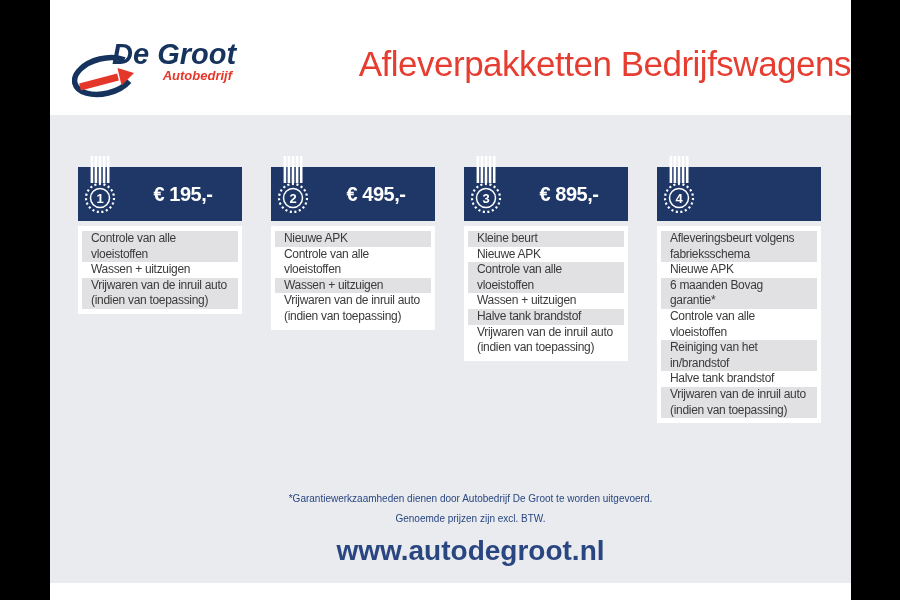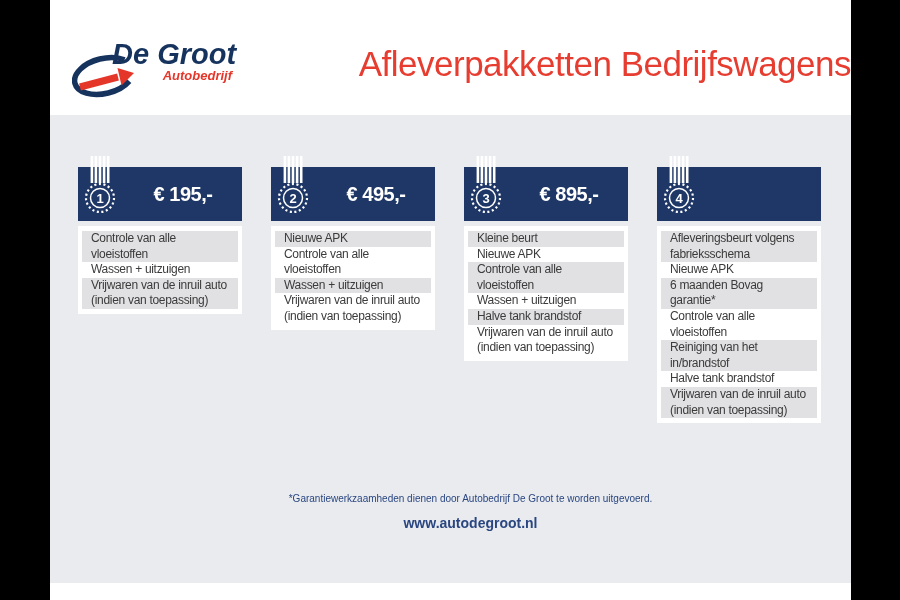--- a/index.html
+++ b/index.html
@@ -59,21 +59,21 @@
     white-space:pre-line;
   }
   .pkg-items li:nth-child(odd){background:var(--row-gray);}
   
   .notes{
     position:absolute;top:374px;left:40px;right:0;
     text-align:center;color:var(--navy-text);
   }
   .notes p{margin:0;font-size:10px;line-height:20px;}
   .site{
-    margin-top:6px;font-size:14px;font-weight:bold;color:var(--navy-text);
+    margin-top:6px;font-size:28px;font-weight:bold;color:var(--navy-text);
   }
 </style>
 </head>
 <body>
 
 <div class="content">
 
   <svg class="logo" width="175" height="68" viewBox="0 0 175 68">
     <g>
       <ellipse cx="32" cy="42" rx="30" ry="17.5" transform="rotate(-14 32 42)" fill="none" stroke="#16335e" stroke-width="5.5" stroke-dasharray="125 27" stroke-dashoffset="-13.5"></ellipse>
@@ -189,17 +189,18 @@
             <li>Reiniging van het in/brandstof</li>
             <li>Halve tank brandstof</li>
             <li>Vrijwaren van de inruil auto
 (indien van toepassing)</li>
           </ul>
   </section>
 </div>
 
     <div class="notes">
       <p>*Garantiewerkzaamheden dienen door Autobedrijf De Groot te worden uitgevoerd.</p>
+      <p>Genoemde prijzen zijn excl. BTW.</p>
       <div class="site">www.autodegroot.nl</div>
     </div>
 
   </div>
 </div>
 
 </body></html>

